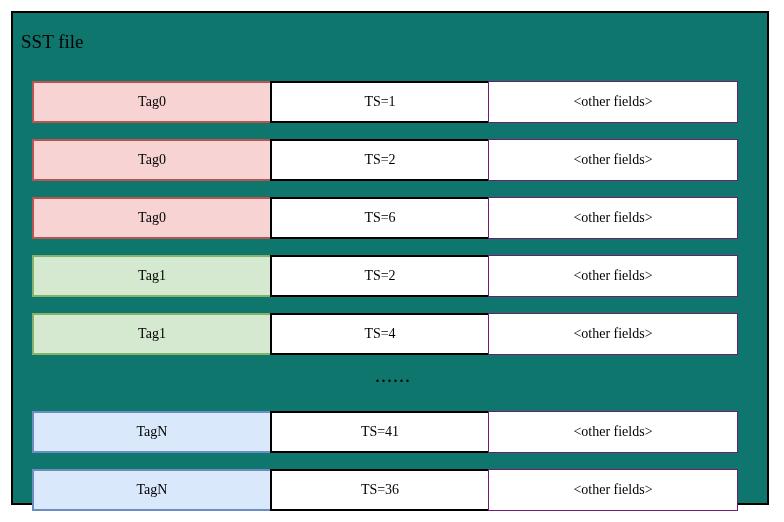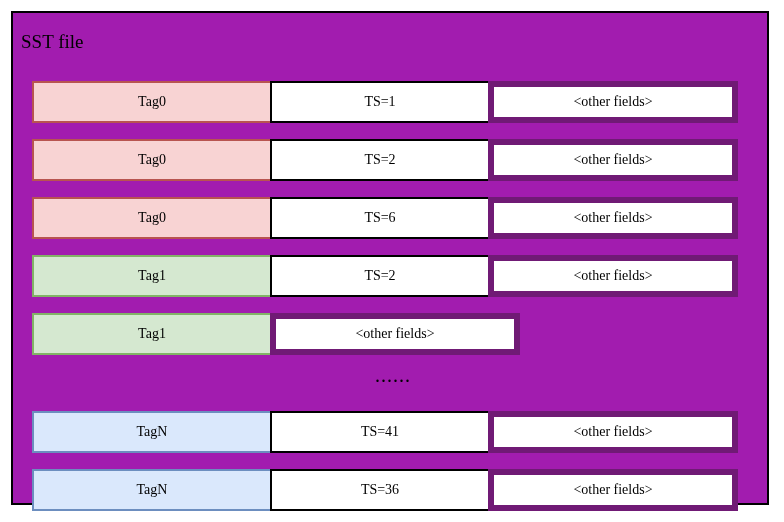--- a/index.html
+++ b/index.html
@@ -15,21 +15,21 @@
   }
 
   #sst-container {
     position: absolute;
     left: 11px;
     top: 11px;
     width: 758px;
     height: 494px;
     box-sizing: border-box;
     border: 2px solid #000000;
-    background: #a21caf;
+    background: #0f766e;
   }
 
   #sst-title {
     position: absolute;
     left: 8px;
     top: 19px;
     font-size: 19px;
     line-height: 19px;
     color: #000000;
     white-space: nowrap;
@@ -71,21 +71,21 @@
   .cell-ts {
     width: 220px;
     border: 2px solid #000000;
     border-left-width: 2px;
     margin-left: -2px;
     text-align: right;
   }
 
   .cell-other {
     width: 250px;
-    border: 6px solid #701a75;
+    border: 1px solid #701a75;
     margin-left: -2px;
   }
 
   
   .tag-pink {
     background: #F8D3D3;
     border-color: #B85450;
   }
   .tag-green {
     background: #D5E8D0;
@@ -133,20 +133,21 @@
         <div class="cell cell-ts">TS=6</div>
         <div class="cell cell-other">&lt;other fields&gt;</div>
       </div>
       <div class="record-row" style="top: 242px;">
         <div class="cell cell-tag tag-green">Tag1</div>
         <div class="cell cell-ts">TS=2</div>
         <div class="cell cell-other">&lt;other fields&gt;</div>
       </div>
       <div class="record-row" style="top: 300px;">
         <div class="cell cell-tag tag-green">Tag1</div>
+        <div class="cell cell-ts">TS=4</div>
         <div class="cell cell-other">&lt;other fields&gt;</div>
       </div>
       <div id="ellipsis-row" style="top: 350px;">......</div>
       <div class="record-row" style="top: 398px;">
         <div class="cell cell-tag tag-blue">TagN</div>
         <div class="cell cell-ts">TS=41</div>
         <div class="cell cell-other">&lt;other fields&gt;</div>
       </div>
       <div class="record-row" style="top: 456px;">
         <div class="cell cell-tag tag-blue">TagN</div>

